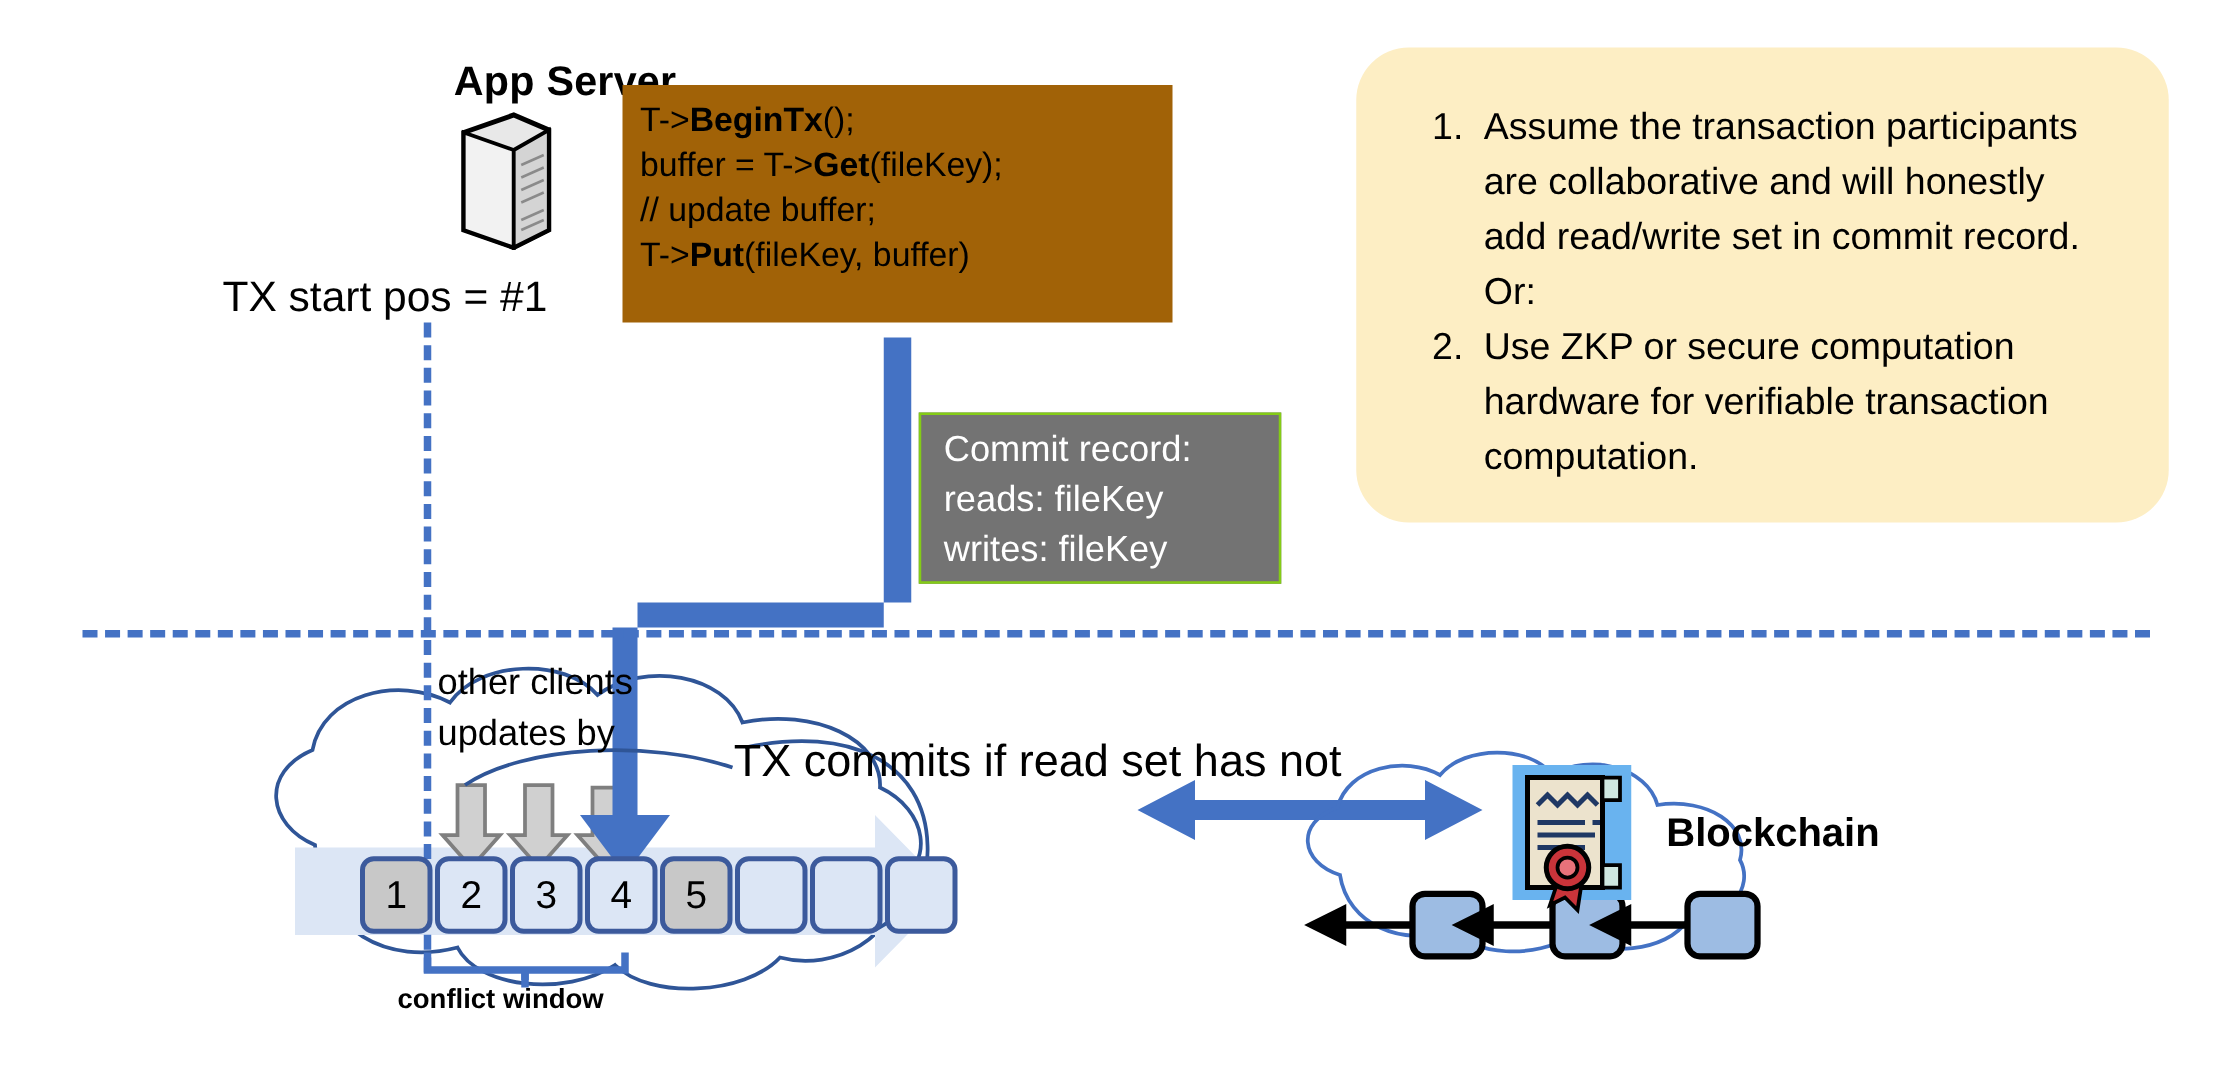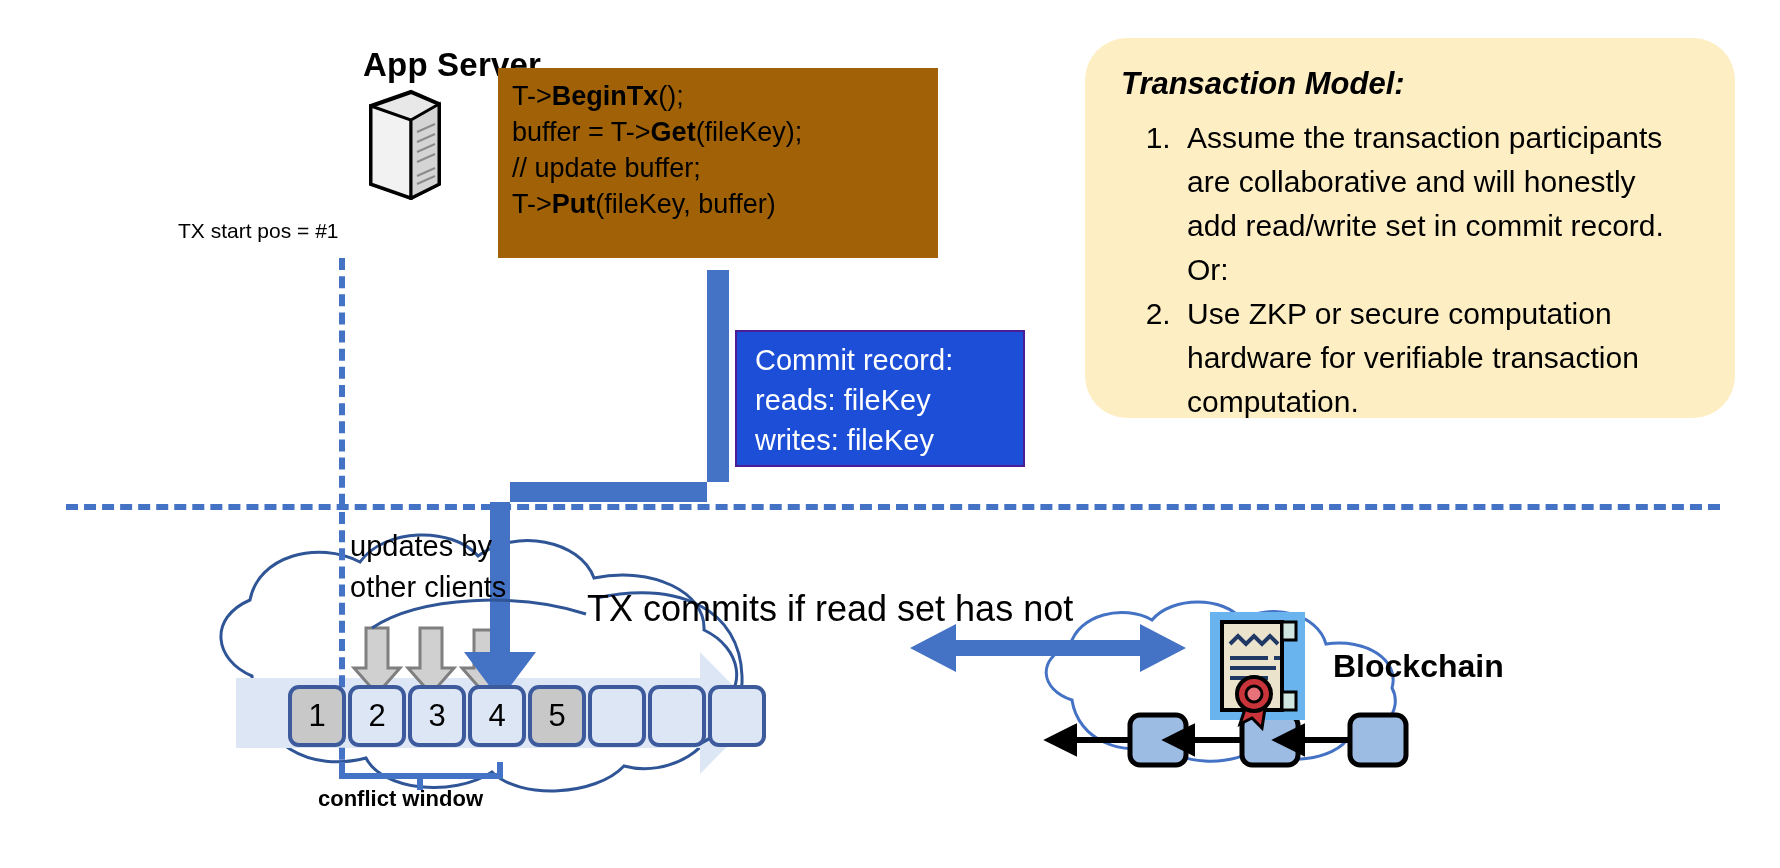--- a/index.html
+++ b/index.html
@@ -8,29 +8,29 @@
   .abs{position:absolute;}
   
   #app-server-title{left:363px;top:46px;font-size:33px;font-weight:bold;letter-spacing:.2px;text-align:right;}
   #server-icon{left:365px;top:88px;width:80px;height:112px;}
   
   #code-block{left:498px;top:68px;width:440px;height:190px;background:#a16207;
               padding:10px 0 0 14px;box-sizing:border-box;}
   #code-block .line{font-size:27px;line-height:36px;white-space:pre;}
   #code-block .line b{font-weight:bold;}
   
-  #tx-start-pos{left:178px;top:219px;font-size:21px;white-space:nowrap;}
+  #tx-start-pos{left:178px;top:219px;font-size:34px;white-space:nowrap;}
   
   #tx-start-line{left:339px;top:258px;width:0;height:520px;
        border-left:6px dashed #4472c4;}
   
   #divider{left:66px;top:504px;width:1654px;height:0;border-top:6px dashed #4472c4;}
   
-  #commit-record{left:735px;top:330px;width:290px;height:137px;background:#1d4ed8;
-      border:2px solid #4c1d95;box-sizing:border-box;padding:8px 0 0 18px;}
+  #commit-record{left:735px;top:330px;width:290px;height:137px;background:#737373;
+      border:2px solid #84cc16;box-sizing:border-box;padding:8px 0 0 18px;}
   #commit-record .crline{color:#fff;font-size:29px;line-height:40px;white-space:nowrap;}
   
   #tx-model{left:1085px;top:38px;width:650px;height:380px;background:#fdeec4;
       border-radius:42px;box-sizing:border-box;padding:28px 34px 0 36px;}
   #tx-model .tm-title{font-size:31px;font-style:italic;font-weight:bold;margin-bottom:2px;}
   #tx-model ol{margin:14px;padding-left:44px;}
   #tx-model li{font-size:30px;line-height:44px;padding-left:8px;}
   
   #updates-label{left:350px;top:526px;font-size:29px;line-height:41px;}
   #commits-label{left:587px;top:586px;font-size:36px;line-height:46px;}
@@ -156,30 +156,29 @@
 
 <div class="abs" id="divider"></div>
 
 <div class="abs" id="commit-record">
   <div class="crline">Commit record:</div>
   <div class="crline">reads: fileKey</div>
   <div class="crline">writes: fileKey</div>
 </div>
 
 <div class="abs" id="tx-model">
-  <div class="tm-title">Transaction Model:</div>
   <ol>
     <li>Assume the transaction participants are collaborative and will honestly add read/write set in commit record.  Or:</li>
     <li>Use ZKP or secure computation hardware for verifiable transaction computation.</li>
   </ol>
 </div>
 
 <div class="abs" id="updates-label">
+  <div>other clients</div>
   <div>updates by</div>
-  <div>other clients</div>
 </div>
 
 <div class="abs" id="commits-label">
   <div>TX commits if read set has not</div>
 </div>
 
 <div class="abs" id="conflict-window-label">conflict window</div>
 
 <div class="abs" id="blockchain-label">Blockchain</div>
 

